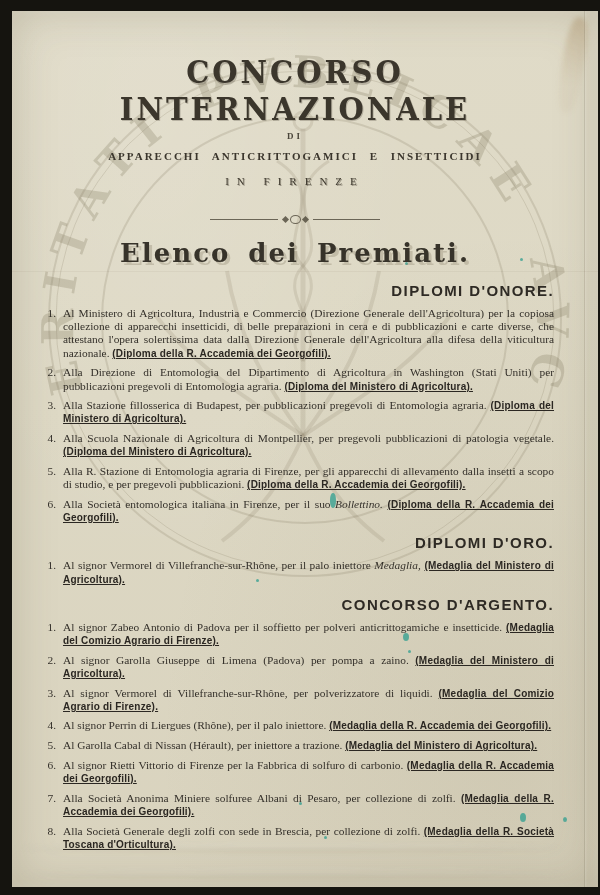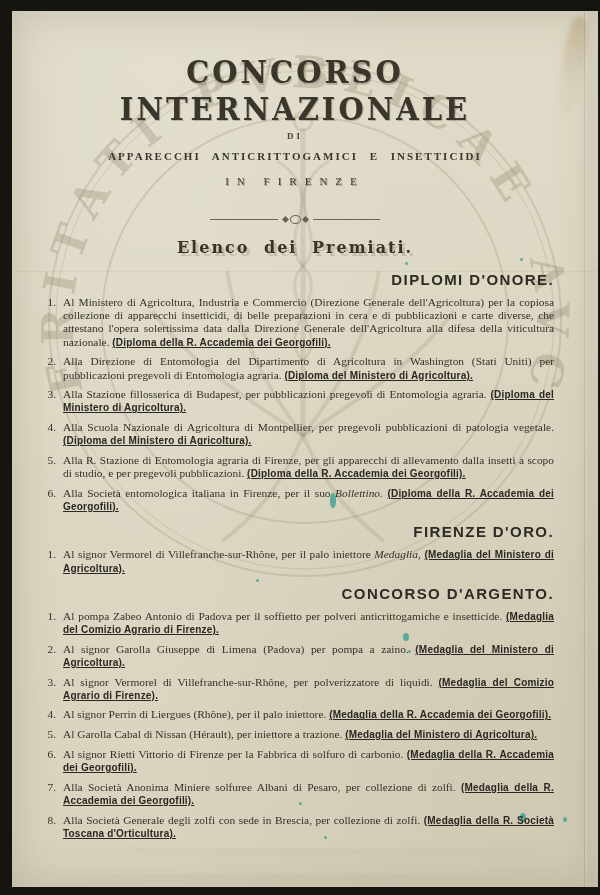--- a/index.html
+++ b/index.html
@@ -49,21 +49,21 @@
   .di{font-size:9px;letter-spacing:3px;color:#4a453a;margin:2px 0 9px;font-weight:700;}
   .title2{font-weight:700;font-size:11px;letter-spacing:2px;word-spacing:7px;
     color:#3a352c;margin:0 0 13px;}
   .title3{font-weight:400;font-size:11px;letter-spacing:8px;color:#433e33;
     margin:0 0 28px;text-shadow:1px 1px 0 rgba(55,48,36,.4);}
   .divider{display:flex;align-items:center;justify-content:center;margin:0 auto 14px;width:170px;opacity:.8;}
   .divider .dline{height:1px;background:#4e483a;flex:1;}
   .divider .orn{display:flex;align-items:center;margin:0 3px;}
   .divider .orn i{display:block;width:5px;height:5px;background:#4e483a;transform:rotate(45deg);margin:0 2px;}
   .divider .orn b{display:block;width:9px;height:7px;border:1px solid #4e483a;border-radius:50%;}
-  .subtitle{font-family:"DejaVu Serif",serif;font-weight:700;font-size:16px;
+  .subtitle{font-family:"DejaVu Serif",serif;font-weight:700;font-size:26px;
     letter-spacing:2px;word-spacing:7px;color:#37332a;margin:2px 0 14px;
     text-shadow:3px 3px 0 rgba(128,120,96,.30);}
 
   .sec-head{font-family:"Liberation Sans",sans-serif;font-weight:700;font-size:15px;
     letter-spacing:1.4px;color:#2e2a24;text-align:right;margin:10px 0 8px;}
   .item{display:flex;margin-bottom:6.5px;font-size:11.4px;line-height:13.2px;}
   .item .num{width:20px;flex:none;text-align:right;padding-right:7px;}
   .item .body{flex:1;text-align:justify;}
   .item .body i{font-style:italic;}
   .award{font-family:"Liberation Sans",sans-serif;font-weight:700;font-size:10px;
@@ -158,32 +158,32 @@
             <span class="num">5.</span>
             <span class="body"><span>Alla R. Stazione di Entomologia agraria di Firenze, per gli apparecchi di allevamento dalla insetti a scopo di studio, e per pregevoli pubblicazioni. </span><i></i><span></span><span class="award">(Diploma della R. Accademia dei Georgofili).</span></span>
           </div>
         <div class="item">
             <span class="num">6.</span>
             <span class="body"><span>Alla Società entomologica italiana in Firenze, per il suo </span><i>Bollettino.</i><span> </span><span class="award">(Diploma della R. Accademia dei Georgofili).</span></span>
           </div>
       </div>
 
       <div class="section">
-        <div class="sec-head">FIRENZE D'ORO.</div>
+        <div class="sec-head">DIPLOMI D'ORO.</div>
         <div class="item">
             <span class="num">1.</span>
             <span class="body"><span>Al signor Vermorel di Villefranche-sur-Rhône, per il palo iniettore </span><i>Medaglia,</i><span> </span><span class="award">(Medaglia del Ministero di Agricoltura).</span></span>
           </div>
       </div>
 
       <div class="section">
         <div class="sec-head">CONCORSO D'ARGENTO.</div>
         <div class="item">
             <span class="num">1.</span>
-            <span class="body"><span>Al pompa Zabeo Antonio di Padova per il soffietto per polveri anticrittogamiche e insetticide. </span><i></i><span></span><span class="award">(Medaglia del Comizio Agrario di Firenze).</span></span>
+            <span class="body"><span>Al signor Zabeo Antonio di Padova per il soffietto per polveri anticrittogamiche e insetticide. </span><i></i><span></span><span class="award">(Medaglia del Comizio Agrario di Firenze).</span></span>
           </div>
         <div class="item">
             <span class="num">2.</span>
             <span class="body"><span>Al signor Garolla Giuseppe di Limena (Padova) per pompa a zaino. </span><i></i><span></span><span class="award">(Medaglia del Ministero di Agricoltura).</span></span>
           </div>
         <div class="item">
             <span class="num">3.</span>
             <span class="body"><span>Al signor Vermorel di Villefranche-sur-Rhône, per polverizzatore di liquidi. </span><i></i><span></span><span class="award">(Medaglia del Comizio Agrario di Firenze).</span></span>
           </div>
         <div class="item">

